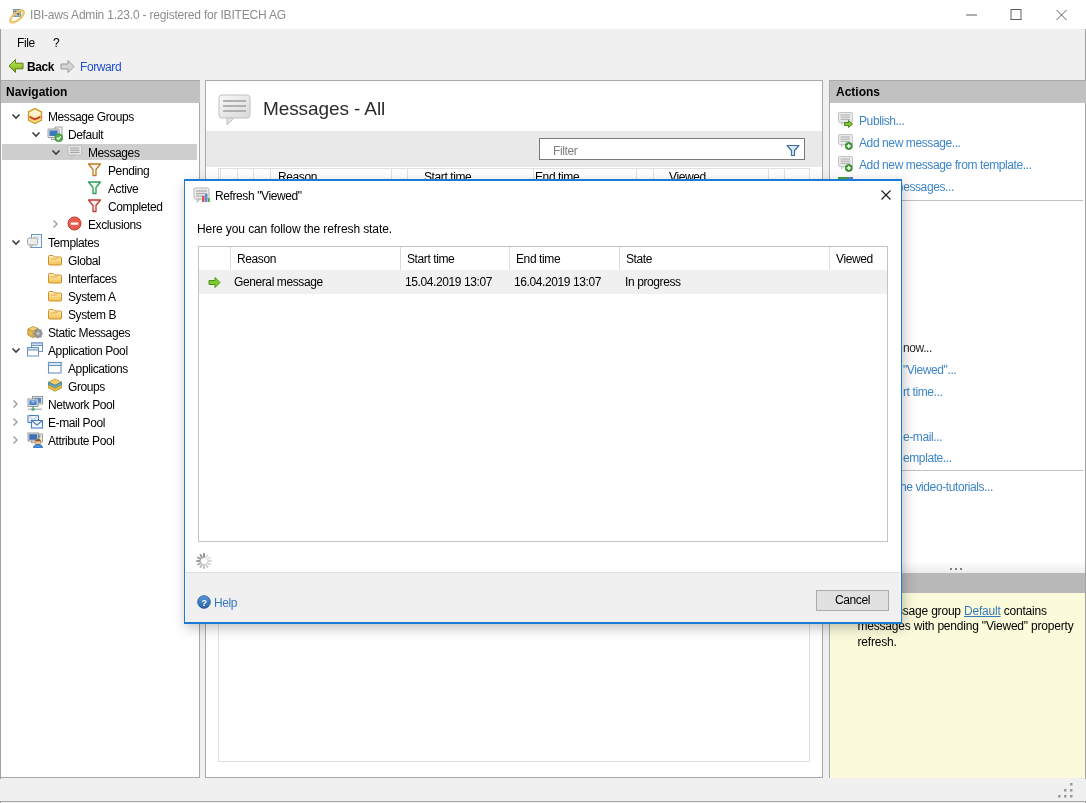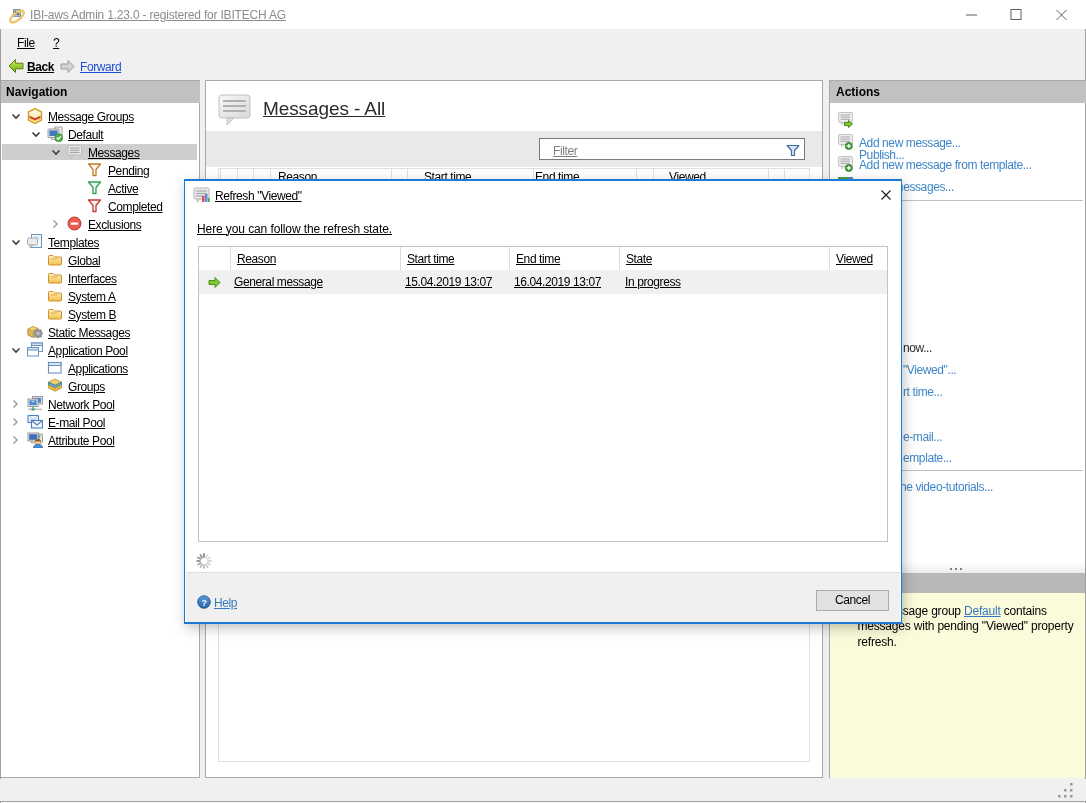--- a/index.html
+++ b/index.html
@@ -1,19 +1,19 @@
 <!DOCTYPE html>
 <html><head>
 <meta charset="utf-8">
 <style>
 * { margin:0; padding:0; box-sizing:border-box; }
 html,body { width:1086px; height:803px; overflow:hidden; }
 body { font-family:"Liberation Sans", sans-serif; font-size:12px; letter-spacing:-0.4px; color:#000; background:#f0f0f0; position:relative; }
 .abs { position:absolute; }
-.txt { position:absolute; white-space:nowrap;text-decoration:underline; }
+.txt { position:absolute; white-space:nowrap; }
 
 #titlebar { left:0; top:0; width:1086px; height:29px; background:#fff; }
 #title-text { left:30px; top:8px; color:#8c8c8c; font-size:12px; letter-spacing:-0.2px; }
 #menubar { left:0; top:29px; width:1086px; height:26px; background:#f0f0f0; }
 #toolbar { left:0; top:55px; width:1086px; height:25px; background:#f0f0f0; }
 
 #winborder { left:0; top:29px; width:1086px; height:774px; border-left:1px solid #9f9f9f; border-right:1px solid #9f9f9f; pointer-events:none; }
 #winbottom { left:0; top:801px; width:1086px; height:1px; background:#a5a5a5; }
 
 .phead { position:absolute; height:23px; background:#c1c1c1; border-top:1px solid #ababab; font-weight:bold; line-height:23px; letter-spacing:0; }
@@ -317,21 +317,21 @@
 <div class="abs" id="actbody"></div>
 <div id="actions">
     <svg class="abs" style="left:838px;top:112px" width="16" height="16" viewBox="0 0 16 16">
       <rect x="0.5" y="0.5" width="14" height="10" rx="1.5" fill="#ececec" stroke="#bdbdbd" stroke-width="0.9"></rect>
   <line x1="2.5" y1="3" x2="12" y2="3" stroke="#b0b0b0" stroke-width="1.1"></line>
   <line x1="2.5" y1="5.2" x2="12" y2="5.2" stroke="#b0b0b0" stroke-width="1.1"></line>
   <line x1="2.5" y1="7.4" x2="12" y2="7.4" stroke="#b0b0b0" stroke-width="1.1"></line>
   <path d="M3.5 10.5 L3.5 13 L6 10.5 Z" fill="#e0e0e0" stroke="#bdbdbd" stroke-width="0.7"></path>
       <path d="M10.5 8.5 L14.5 12 L10.5 15.5 L10.5 13.6 L6.5 13.6 L6.5 10.4 L10.5 10.4 Z" fill="#7fca2f" stroke="#3d7a12" stroke-width="0.9" stroke-linejoin="round"></path>
     </svg>
-    <div class="alink" style="left:859px;top:114px;line-height:14px;margin-top:34px;">Publish...</div>
+    <div class="alink" style="left:859px;top:114px;line-height:14px;">Publish...</div>
     <svg class="abs" style="left:838px;top:134px" width="16" height="16" viewBox="0 0 16 16">
       <rect x="0.5" y="0.5" width="14" height="10" rx="1.5" fill="#ececec" stroke="#bdbdbd" stroke-width="0.9"></rect>
   <line x1="2.5" y1="3" x2="12" y2="3" stroke="#b0b0b0" stroke-width="1.1"></line>
   <line x1="2.5" y1="5.2" x2="12" y2="5.2" stroke="#b0b0b0" stroke-width="1.1"></line>
   <line x1="2.5" y1="7.4" x2="12" y2="7.4" stroke="#b0b0b0" stroke-width="1.1"></line>
   <path d="M3.5 10.5 L3.5 13 L6 10.5 Z" fill="#e0e0e0" stroke="#bdbdbd" stroke-width="0.7"></path>
       <circle cx="10.8" cy="12" r="3.6" fill="#3f9c35" stroke="#2d7a26" stroke-width="0.7"></circle>
   <line x1="10.8" y1="9.9" x2="10.8" y2="14.1" stroke="#fff" stroke-width="1.3"></line>
   <line x1="8.7" y1="12" x2="12.9" y2="12" stroke="#fff" stroke-width="1.3"></line>
     </svg>

